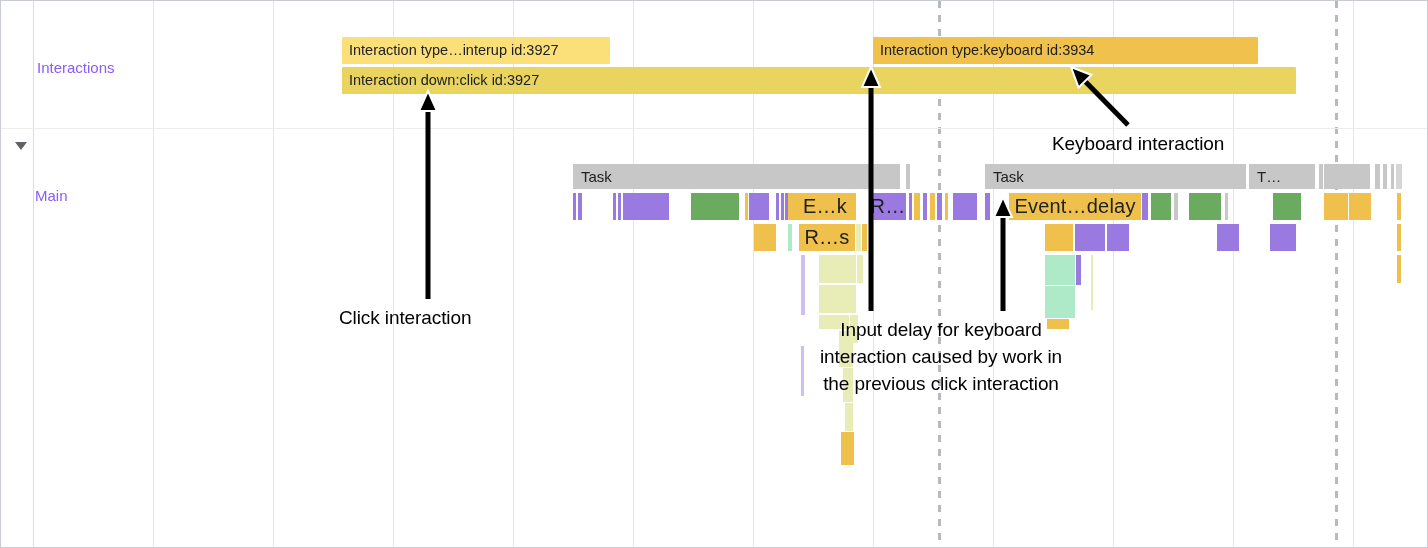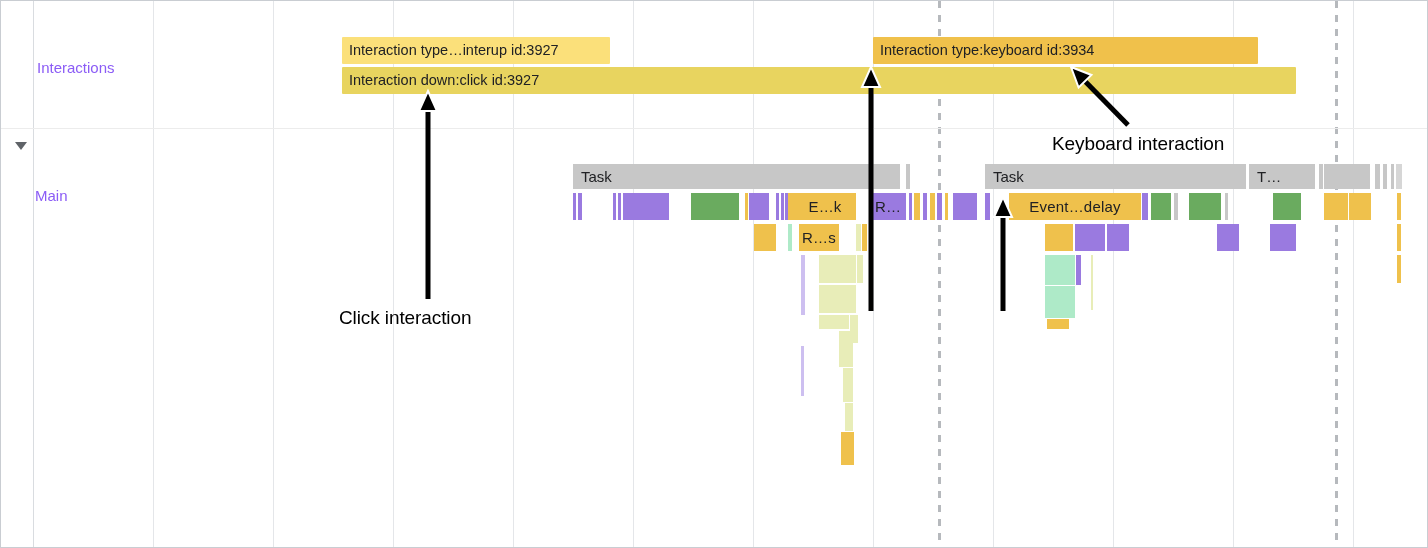--- a/index.html
+++ b/index.html
@@ -26,21 +26,21 @@
       border-top:8px solid #5f6368;}
 
   
   .ibar{position:absolute;border-radius:1px;box-sizing:border-box;
         font-size:14.5px;color:#202124;line-height:1;
         display:flex;align-items:center;padding-left:7px;overflow:hidden;
         white-space:nowrap;}
   .tasklabel{position:absolute;font-size:15px;color:#202124;line-height:1;
       white-space:nowrap;overflow:hidden;}
   .blk{position:absolute;box-sizing:border-box;}
-  .blk.lbl{font-size:15px;color:#202124;display:flex;align-items:center;
+  .blk.lbl{font-size:20px;color:#202124;display:flex;align-items:center;
       justify-content:center;overflow:hidden;white-space:nowrap;letter-spacing:.2px;}
 
   
   .anno{position:absolute;font-size:19px;color:#000;line-height:27px;
       white-space:pre;letter-spacing:-.1px;}
   .anno.center{text-align:center;}
   svg.arrows{position:absolute;left:0;top:0;width:1428px;height:548px;
       pointer-events:none;overflow:visible;}
 </style>
 </head>
@@ -134,21 +134,21 @@
       <div class="blk" style="left: 787px; top: 223px; width: 4px; height: 27px; background: rgb(174, 234, 200);"></div>
       <div class="blk" style="left: 855px; top: 223px; width: 5px; height: 27px; background: rgb(232, 237, 184);"></div>
       <div class="blk" style="left: 861px; top: 223px; width: 5px; height: 27px; background: rgb(239, 193, 76);"></div>
       <div class="blk" style="left: 1000px; top: 223px; width: 4px; height: 27px; background: rgb(239, 193, 76);"></div>
       <div class="blk" style="left: 1044px; top: 223px; width: 28px; height: 27px; background: rgb(239, 193, 76);"></div>
       <div class="blk" style="left: 1074px; top: 223px; width: 30px; height: 27px; background: rgb(154, 122, 224);"></div>
       <div class="blk" style="left: 1106px; top: 223px; width: 22px; height: 27px; background: rgb(154, 122, 224);"></div>
       <div class="blk" style="left: 1216px; top: 223px; width: 22px; height: 27px; background: rgb(154, 122, 224);"></div>
       <div class="blk" style="left: 1269px; top: 223px; width: 26px; height: 27px; background: rgb(154, 122, 224);"></div>
       <div class="blk" style="left: 1396px; top: 223px; width: 4px; height: 27px; background: rgb(239, 193, 76);"></div>
-      <div class="blk lbl" style="left: 798px; top: 223px; width: 40px; height: 27px; background: rgb(239, 193, 76);">R…s</div>
+      <div class="blk lbl" style="left: 798px; top: 223px; width: 56px; height: 27px; background: rgb(239, 193, 76);">R…s</div>
       <div class="blk" style="left: 818px; top: 254px; width: 37px; height: 28px; background: rgb(232, 237, 184);"></div>
       <div class="blk" style="left: 856px; top: 254px; width: 6px; height: 28px; background: rgb(232, 237, 184);"></div>
       <div class="blk" style="left: 818px; top: 284px; width: 37px; height: 28px; background: rgb(232, 237, 184);"></div>
       <div class="blk" style="left: 818px; top: 314px; width: 30px; height: 14px; background: rgb(232, 237, 184);"></div>
       <div class="blk" style="left: 849px; top: 314px; width: 8px; height: 28px; background: rgb(232, 237, 184);"></div>
       <div class="blk" style="left: 838px; top: 330px; width: 14px; height: 36px; background: rgb(232, 237, 184);"></div>
       <div class="blk" style="left: 842px; top: 367px; width: 10px; height: 34px; background: rgb(232, 237, 184);"></div>
       <div class="blk" style="left: 844px; top: 402px; width: 8px; height: 28px; background: rgb(232, 237, 184);"></div>
       <div class="blk" style="left: 840px; top: 431px; width: 13px; height: 33px; background: rgb(239, 193, 76);"></div>
       <div class="blk" style="left: 800px; top: 254px; width: 4px; height: 60px; background: rgb(205, 191, 240);"></div>
@@ -178,14 +178,17 @@
       <g>
         <line x1="1002" y1="310" x2="1002" y2="216" stroke="#000" stroke-width="5"></line>
         <polygon points="1002,196 1011,216 993,216" fill="#000" stroke="#fff" stroke-width="2"></polygon>
       </g>
     </svg>
 
   <div class="anno" id="anno-click" style="left: 338px; top: 303px;">Click interaction</div>
 
   <div class="anno" id="anno-keyboard" style="left: 1032px; top: 129px; margin-left: 19px;">Keyboard interaction</div>
 
+  <div class="anno center" id="anno-delay" style="left: 783px; top: 315px; width: 314px;">Input delay for keyboard
+interaction caused by work in
+the previous click interaction</div>
 
 </div>
 
 </body></html>

